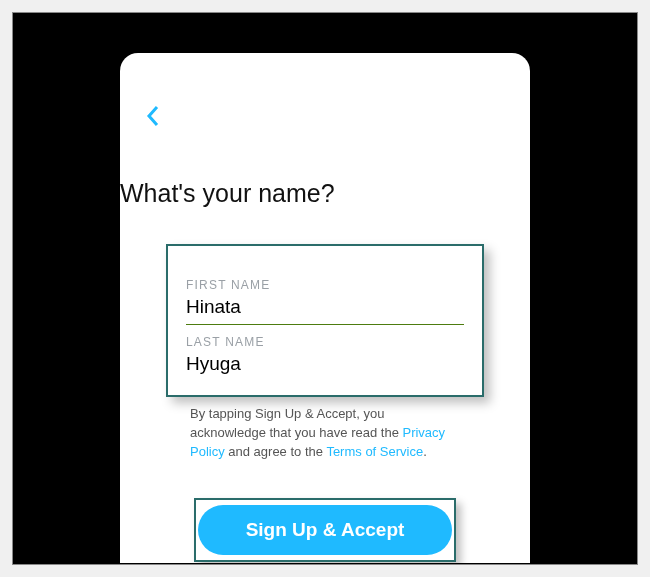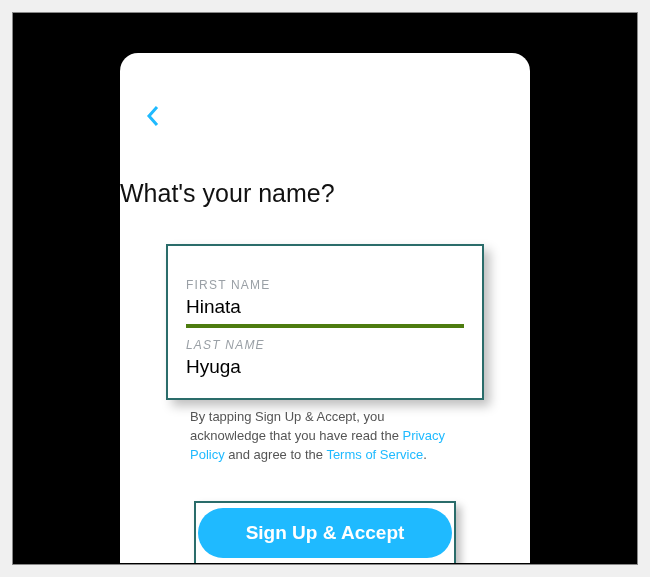--- a/index.html
+++ b/index.html
@@ -58,21 +58,21 @@
       background: #fff;
     }
     .field-label {
       font-size: 12px;
       letter-spacing: 1.2px;
       color: #9aa0a6;
       margin-top: 20px;
     }
     .field-input {
       border: none;
-      border-bottom: 4px solid #4d7c0f;
+      border-bottom: 1px solid #4d7c0f;
       width: 100%;
       font-size: 19px;
       color: #000;
       padding: 4px 0 6px 0;
       outline: none;
       font-family: inherit;
       background: transparent;
     }
     .field-input.last { border-bottom: none; }
     .disclaimer {
@@ -114,21 +114,21 @@
       <svg viewBox="0 0 14 22">
         <polyline points="11,2 3,11 11,20"></polyline>
       </svg>
     </div>
 
     <h1 class="heading">What's your name?</h1>
 
     <div class="form-box">
       <div class="field-label">FIRST NAME</div>
       <input class="field-input" type="text" value="Hinata" style="">
-      <div class="field-label" style="margin-top:10px;font-style:italic;">LAST NAME</div>
+      <div class="field-label" style="margin-top:10px;">LAST NAME</div>
       <input class="field-input last" type="text" value="Hyuga" style="">
     </div>
 
     <p class="disclaimer">
       <span>By tapping Sign Up &amp; Accept, you acknowledge that you have read the </span><a>Privacy Policy</a><span> and agree to the </span><a>Terms of Service</a><span>.</span>
     </p>
 
     <div class="button-wrap">
       <button class="primary-btn">Sign Up &amp; Accept</button>
     </div>

